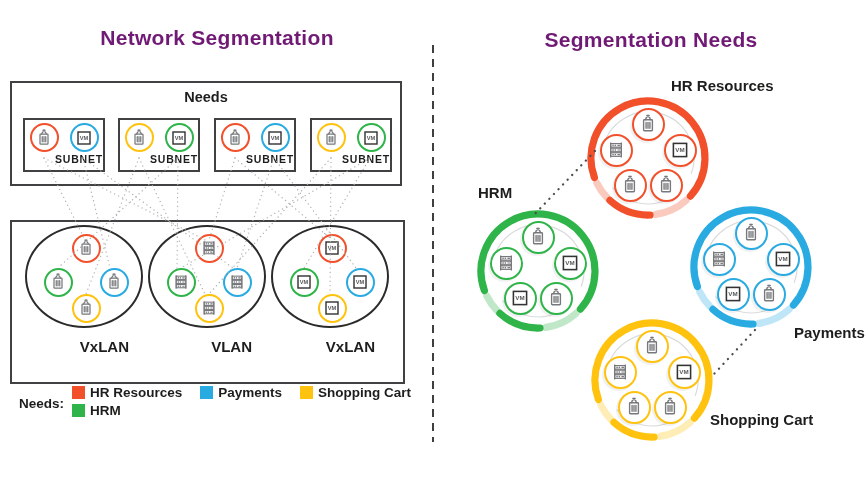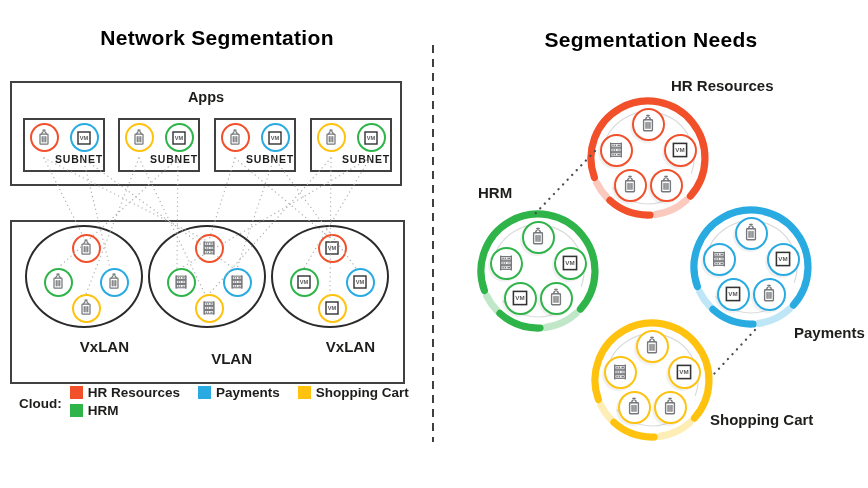--- a/index.html
+++ b/index.html
@@ -2,21 +2,21 @@
 <html><head>
 <meta charset="utf-8">
 <style>
   html,body{margin:0;padding:0;background:#fff;}
   .canvas{position:relative;width:868px;height:488px;background:#fff;overflow:hidden;
           font-family:"Liberation Sans",sans-serif;color:#1d1d1b;}
   .panel{position:absolute;top:0;height:488px;}
   .panel.left{left:0;width:434px;}
   .panel.right{left:434px;width:434px;}
   .title{position:absolute;left:0;width:100%;text-align:center;font-weight:bold;
-         font-size:21px;letter-spacing:.3px;color:#000000;z-index:4;}
+         font-size:21px;letter-spacing:.3px;color:#701a75;z-index:4;}
   .panel.left .title{top:26px;}
   .panel.right .title{top:28px;}
   .conn{position:absolute;left:0;top:0;width:434px;height:488px;z-index:2;pointer-events:none;}
   .box{position:absolute;border:2px solid #414042;background:transparent;z-index:1;}
   .box-label{position:absolute;left:0;top:6px;width:100%;text-align:center;
              font-weight:bold;font-size:14.5px;z-index:3;}
   .subnet{position:absolute;width:82px;height:54px;border:2px solid #414042;
           background:transparent;z-index:1;box-sizing:border-box;}
   .chip-row{display:flex;justify-content:center;gap:11px;margin-top:3px;}
   .chip{border-radius:50%;background:#fff;display:flex;align-items:center;
@@ -63,25 +63,25 @@
         <line x1="139" y1="158" x2="86" y2="294" stroke="#B0B0B0" stroke-width="1.3" stroke-linecap="round" stroke-dasharray="0.1 4.3"></line>
         <line x1="139" y1="158" x2="205" y2="294" stroke="#B0B0B0" stroke-width="1.3" stroke-linecap="round" stroke-dasharray="0.1 4.3"></line>
         <line x1="331" y1="158" x2="209" y2="294" stroke="#B0B0B0" stroke-width="1.3" stroke-linecap="round" stroke-dasharray="0.1 4.3"></line>
         <line x1="331" y1="158" x2="330" y2="294" stroke="#B0B0B0" stroke-width="1.3" stroke-linecap="round" stroke-dasharray="0.1 4.3"></line>
         <line x1="178" y1="158" x2="58" y2="268" stroke="#B0B0B0" stroke-width="1.3" stroke-linecap="round" stroke-dasharray="0.1 4.3"></line>
         <line x1="178" y1="158" x2="177" y2="268" stroke="#B0B0B0" stroke-width="1.3" stroke-linecap="round" stroke-dasharray="0.1 4.3"></line>
         <line x1="370" y1="158" x2="181" y2="268" stroke="#B0B0B0" stroke-width="1.3" stroke-linecap="round" stroke-dasharray="0.1 4.3"></line>
         <line x1="370" y1="158" x2="304" y2="268" stroke="#B0B0B0" stroke-width="1.3" stroke-linecap="round" stroke-dasharray="0.1 4.3"></line>
       </svg>
     <div class="box" style="left:10px;top:81px;width:388px;height:101px;">
-      <div class="box-label">Apps</div>
+      <div class="box-label">Needs</div>
     </div>
     <div class="box" style="left:10px;top:220px;width:391px;height:160px;"></div>
     <div class="legend">
-      <span class="legend-title">Cloud:</span>
+      <span class="legend-title">Needs:</span>
       <span id="legend-items"><span class="legend-item">
             <span class="swatch" style="background: rgb(241, 80, 43);"></span>
             <span class="legend-item-label">HR Resources</span>
           </span><span class="legend-item">
             <span class="swatch" style="background: rgb(41, 171, 226);"></span>
             <span class="legend-item-label">Payments</span>
           </span><span class="legend-item">
             <span class="swatch" style="background: rgb(255, 194, 14);"></span>
             <span class="legend-item-label">Shopping Cart</span>
           </span><span class="legend-item">
@@ -271,21 +271,21 @@
               <rect x="10.5" y="6.2" width="1.6" height="1.6"></rect>
               <rect x="8" y="11.2" width="1.6" height="1.6"></rect>
               <rect x="10.5" y="11.2" width="1.6" height="1.6"></rect>
               <rect x="8" y="16.2" width="1.6" height="1.6"></rect>
               <rect x="10.5" y="16.2" width="1.6" height="1.6"></rect>
             </g>
             <path d="M13.6 7 h2.7 M13.6 12 h2.7 M13.6 17 h2.7"></path>
           </svg>
         </div>
       </div>
-      <div class="net-label" style="left: 162px; top: 350px;">VLAN</div>
+      <div class="net-label" style="left: 162px; top: 338px;">VLAN</div>
       <div class="ellipse" style="left: 271px; top: 225px;">
         <div class="chip" style="border-color: rgb(241, 80, 43); left: 44.5px; top: 6.5px; width: 29px; height: 29px;">
           <svg width="20" height="20" viewBox="0 0 24 24" fill="none">
             <rect x="4.8" y="4.8" width="14.4" height="14.4" fill="#fff" stroke="#333" stroke-width="1.7"></rect>
             <text x="12" y="14.7" text-anchor="middle" font-size="6.8" font-weight="bold" fill="#58595B" font-family="Liberation Sans, sans-serif">VM</text>
           </svg>
         </div>
         <div class="chip" style="border-color: rgb(47, 180, 74); left: 16.5px; top: 40.5px; width: 29px; height: 29px;">
           <svg width="20" height="20" viewBox="0 0 24 24" fill="none">
             <rect x="4.8" y="4.8" width="14.4" height="14.4" fill="#fff" stroke="#333" stroke-width="1.7"></rect>

